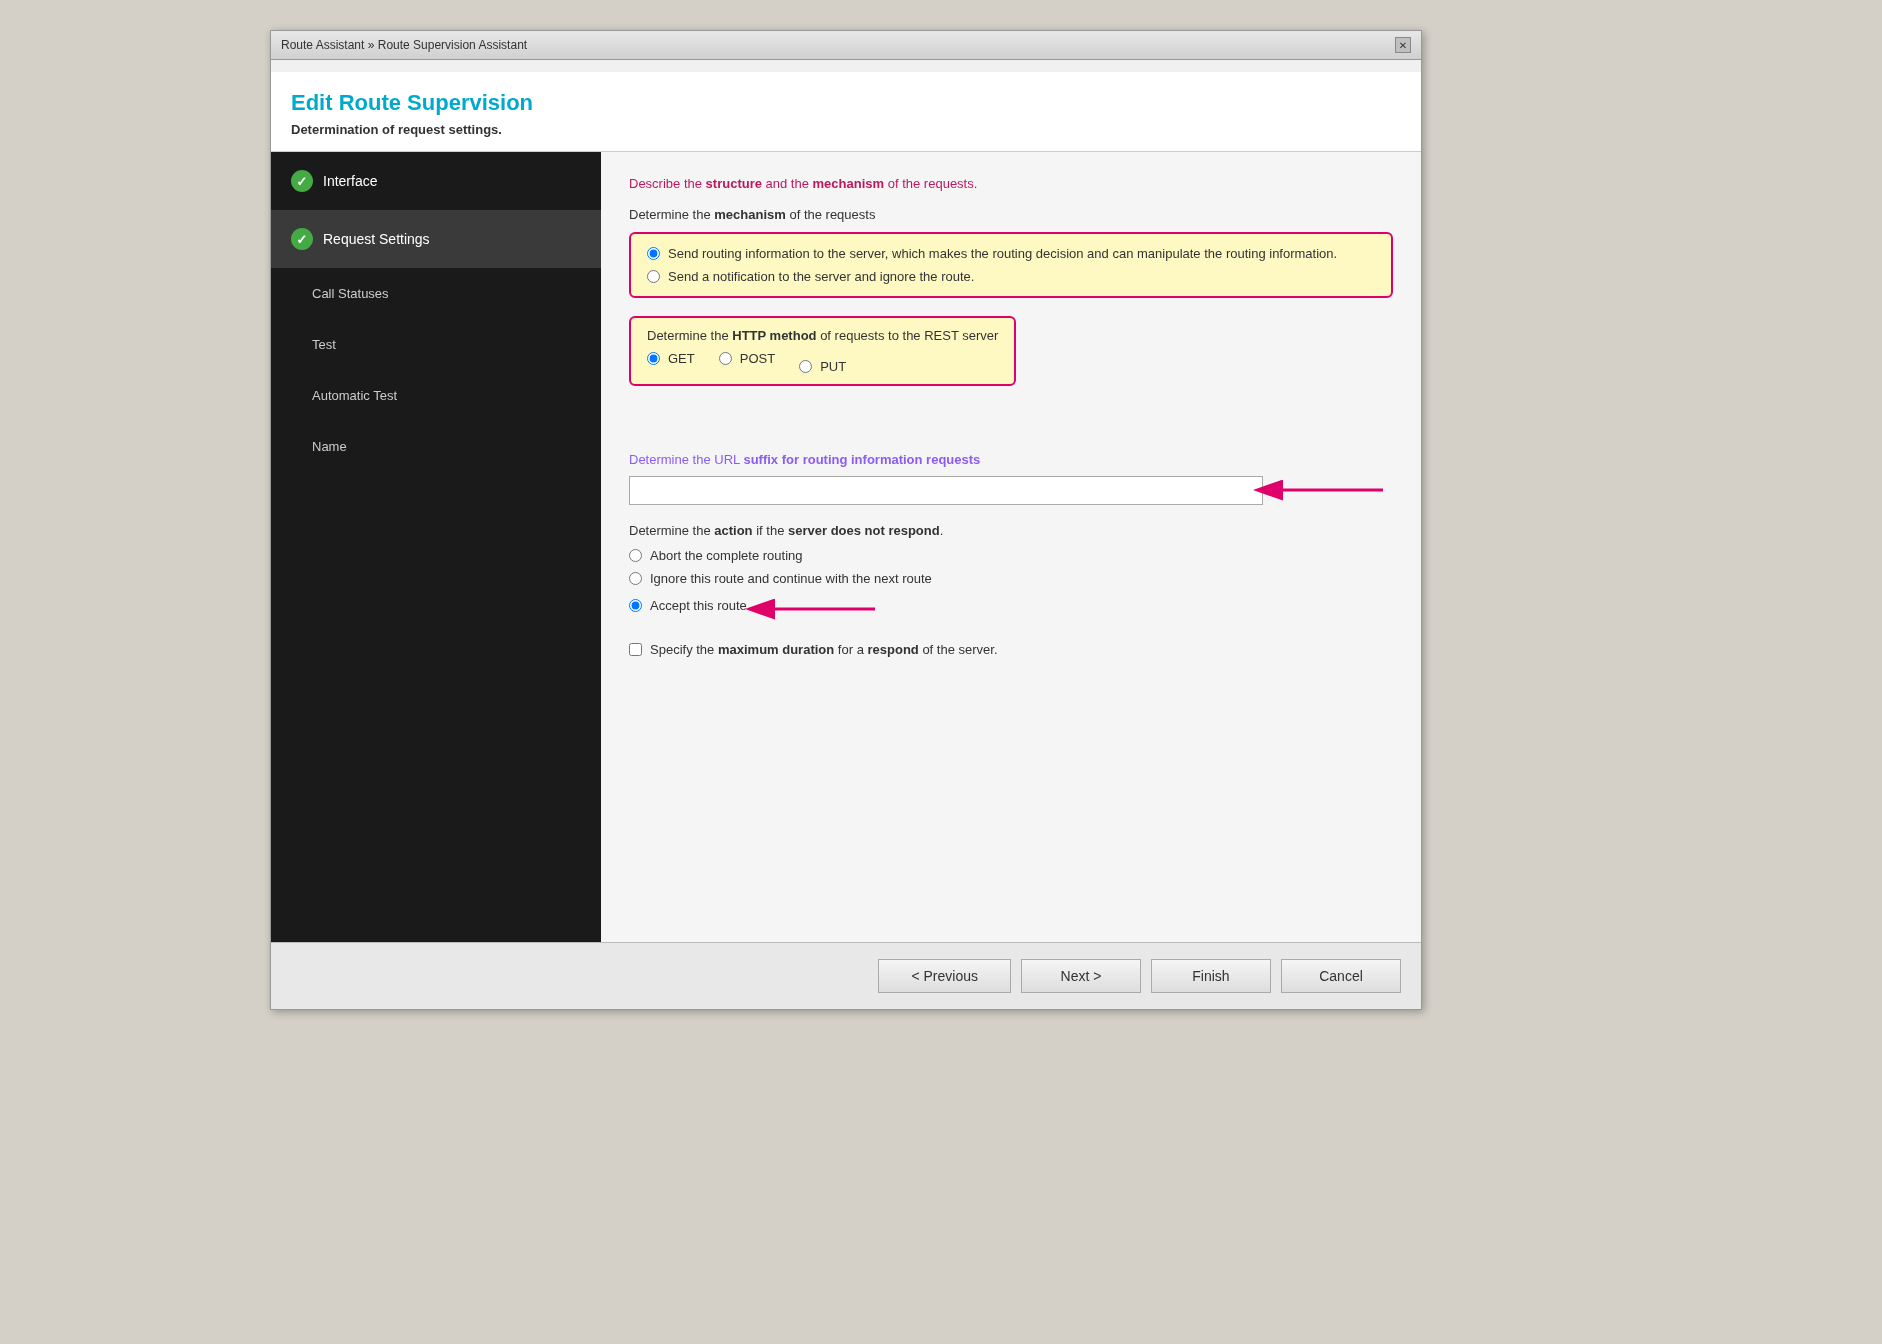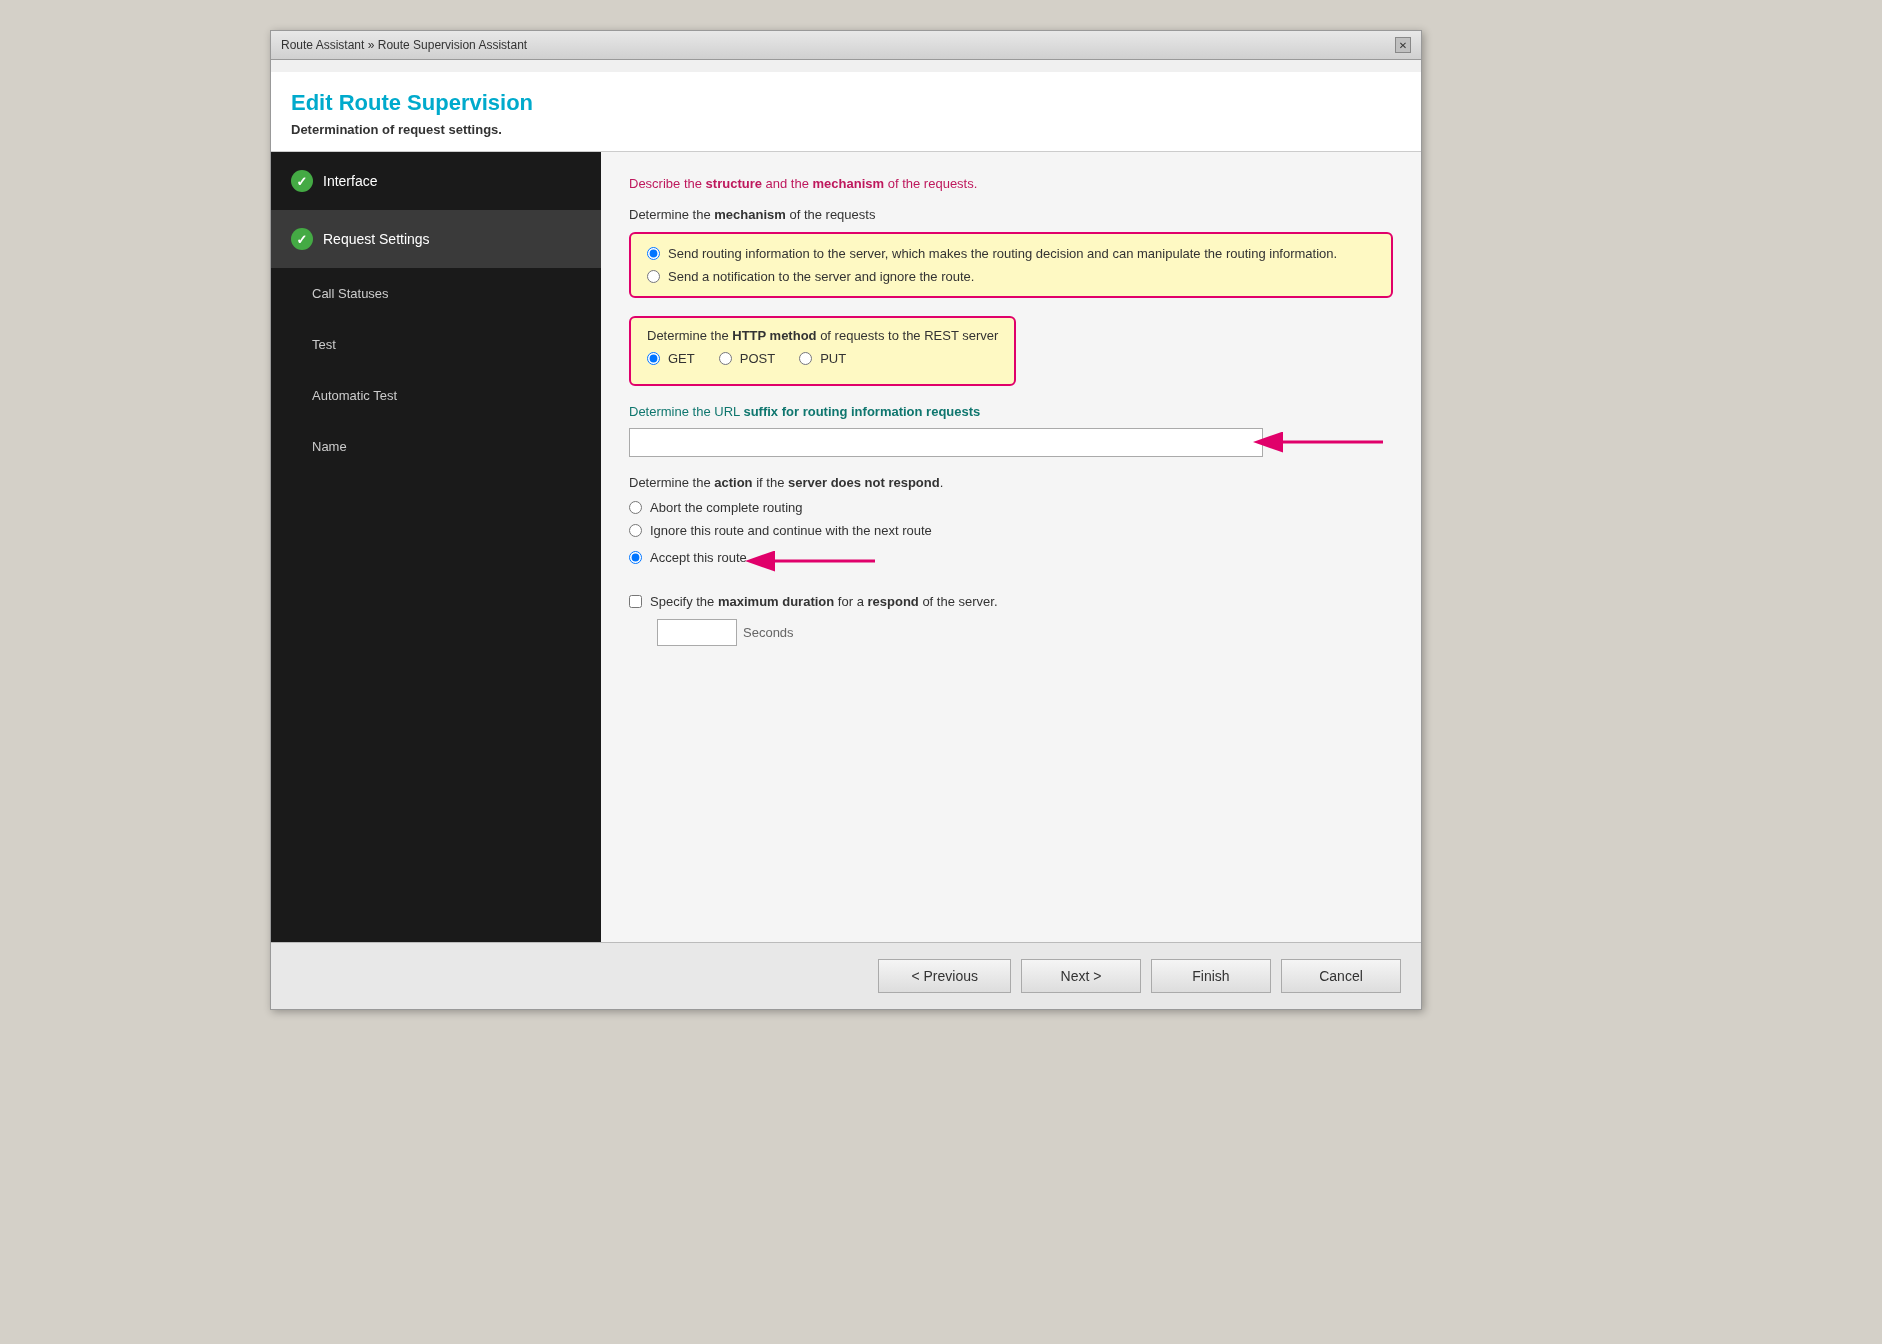--- a/index.html
+++ b/index.html
@@ -33,21 +33,21 @@
     .section-label b { font-weight: bold; }
 
     .highlighted-box { border: 2px solid #e0006a; background: #fef9c3; padding: 12px 16px; margin-bottom: 18px; border-radius: 6px; }
 
     .radio-option { display: flex; align-items: center; gap: 8px; margin-bottom: 8px; font-size: 13px; color: #333; }
     .radio-option:last-child { margin-bottom: 0; }
     input[type="radio"] { cursor: pointer; }
     input[type="checkbox"] { cursor: pointer; }
 
     .url-suffix-section { margin-bottom: 18px; }
-    .url-suffix-label { color: #0f766e; font-size: 13px; margin-bottom: 8px; }
+    .url-suffix-label { color: #8b5cf6; font-size: 13px; margin-bottom: 8px; margin-top: 48px; }
     .url-suffix-label b { font-weight: bold; }
     .url-input { width: 100%; border: 1px solid #aaa; padding: 6px 10px; font-size: 13px; background: white; }
 
     .section-action { margin-bottom: 16px; }
     .section-action .section-label { margin-bottom: 10px; }
 
     .max-duration-section { margin-top: 18px; }
     .max-duration-row { display: flex; align-items: center; gap: 8px; font-size: 13px; color: #333; }
     .duration-input-group { display: flex; align-items: center; gap: 6px; margin-top: 10px; padding-left: 28px; }
     .duration-input { width: 80px; border: 1px solid #aaa; padding: 5px 8px; text-align: right; font-size: 13px; background: white; }
@@ -115,21 +115,21 @@
           <input type="radio" name="mechanism" id="mech3" style="">
           <label for="mech3">Send a notification to the server and ignore the route.</label>
         </div>
       </div>
 
       
       <div class="highlighted-box" style="margin-bottom: 18px; display: inline-block; padding: 10px 16px;">
         <div class="section-label" style="margin-bottom: 8px;">
           Determine the <b>HTTP method</b> of requests to the REST server
         </div>
-        <div style="display: flex; gap: 24px; align-items: flex-start;">
+        <div style="display: flex; gap: 24px; align-items: flex-end;">
           <div class="radio-option">
             <input type="radio" name="http" id="get" checked="" style="">
             <label for="get">GET</label>
           </div>
           <div class="radio-option">
             <input type="radio" name="http" id="post" style="">
             <label for="post">POST</label>
           </div>
           <div class="radio-option">
             <input type="radio" name="http" id="put" style="">
@@ -188,24 +188,20 @@
       </div>
 
       
       <div class="max-duration-section">
         <div class="max-duration-row">
           <input type="checkbox" id="maxDuration" style="">
           <label for="maxDuration">
             Specify the <b>maximum duration</b> for a <b>respond</b> of the server.
           </label>
         </div>
-        <div class="duration-input-group">
-          <input type="text" class="duration-input" style="">
-          <span style="color: #666;">Seconds</span>
-        </div>
       </div>
 
     </div>
   </div>
 
   <div class="footer">
     <button class="btn">&lt; Previous</button>
     <button class="btn">Next &gt;</button>
     <button class="btn">Finish</button>
     <button class="btn">Cancel</button>

